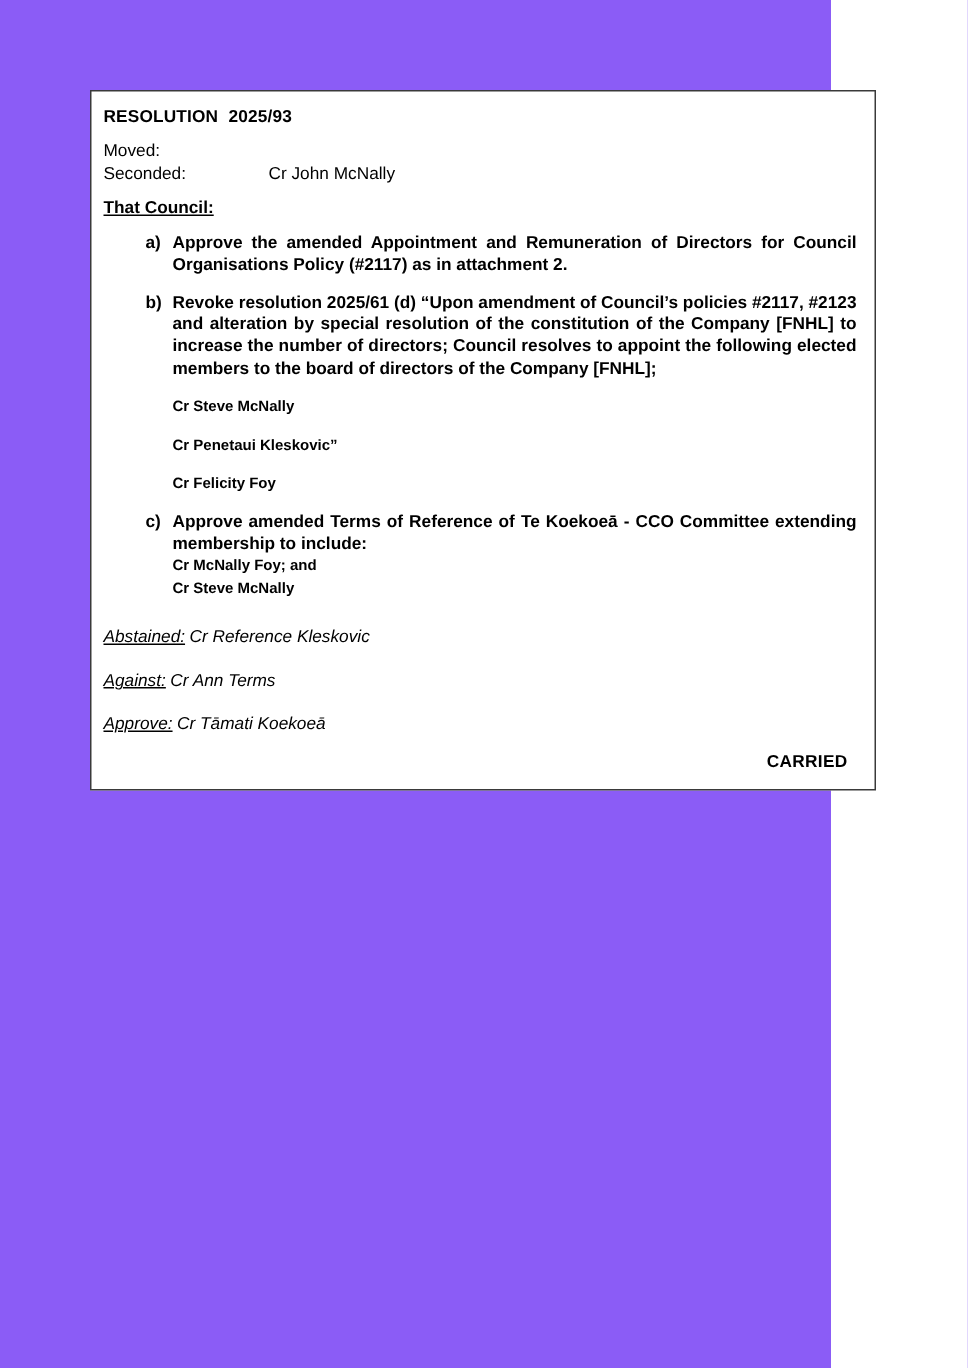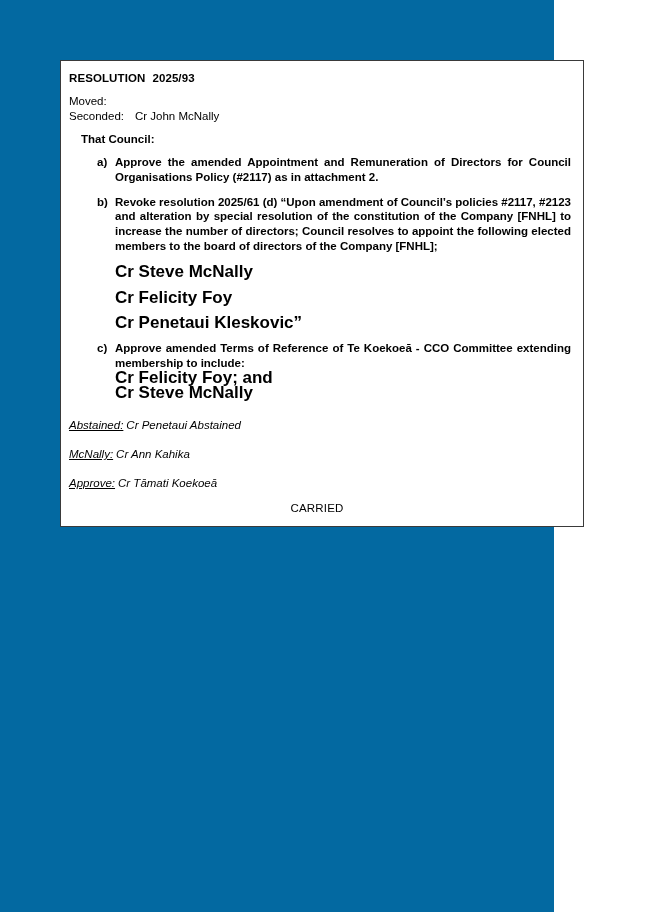--- a/index.html
+++ b/index.html
@@ -16,21 +16,21 @@
     color: #000000;
     overflow: hidden;
   }
 
   .page {
     position: absolute;
     left: 0;
     top: 0;
     width: 554px;
     height: 912px;
-    background: #0369a1;
+    background: #8b5cf6;
   }
 
   
   .resolution-box {
     position: absolute;
     left: 60px;
     top: 60px;
     width: 524px;
     border: 1px solid #3a3a3a;
     box-sizing: border-box;
@@ -50,34 +50,36 @@
   }
 
   .movers {
     margin: 0 0 9px 0;
     font-size: 11.5px;
     line-height: 14.5px;
   }
   .mover-row {
     display: flex;
     align-items: baseline;
+    gap: 44px;
   }
   .mover-label {
     width: 66px;
     flex: 0 0 66px;
   }
   .mover-value {
     flex: 1 1 auto;
   }
 
   .that-council {
     font-size: 11.5px;
     font-weight: bold;
-    margin: 0 0 9px 12px;
+    margin: 0 0 9px 0;
     line-height: 14px;
+    text-decoration: underline;
   }
 
   
   .clause-list {
     margin: 0;
     padding: 0;
     list-style: none;
   }
   .clause {
     position: relative;
@@ -96,21 +98,21 @@
     position: absolute;
     left: 28px;
     top: 0;
     font-weight: bold;
   }
   .clause-body {
     display: block;
   }
 
   .name-line {
-    font-size: 17px;
+    font-size: 10px;
     font-weight: bold;
     line-height: 14.8px;
     margin-top: 11px;
     text-align: left;
   }
   .name-line.tight {
     margin-top: 0;
   }
 
   
@@ -125,22 +127,22 @@
   }
   .vote-label {
     text-decoration: underline;
   }
   .vote-names {
     padding-left: 3px;
   }
 
   .carried {
     font-size: 11.5px;
-    font-weight: normal;
-    text-align: center;
+    font-weight: bold;
+    text-align: right;
     margin-top: -3px;
     padding-right: 6px;
     letter-spacing: 0.2px;
   }
 </style>
 </head>
 <body>
 
 <div class="page">
 
@@ -166,39 +168,39 @@
 
       <li class="clause">
         <span class="clause-marker">a)</span>
         <span class="clause-body">Approve the amended Appointment and Remuneration of Directors for Council Organisations Policy (#2117) as in attachment 2.</span>
       </li>
 
       <li class="clause">
         <span class="clause-marker">b)</span>
         <span class="clause-body">Revoke resolution 2025/61 (d) “Upon amendment of Council’s policies #2117, #2123 and alteration by special resolution of the constitution of the Company [FNHL] to increase the number of directors; Council resolves to appoint the following elected members to the board of directors of the Company [FNHL];</span>
         <div class="name-line">Cr Steve McNally</div>
+        <div class="name-line">Cr Penetaui Kleskovic”</div>
         <div class="name-line">Cr Felicity Foy</div>
-        <div class="name-line">Cr Penetaui Kleskovic”</div>
       </li>
 
       <li class="clause">
         <span class="clause-marker">c)</span>
         <span class="clause-body">Approve amended Terms of Reference of Te Koekoeā - CCO Committee extending membership to include:</span>
-        <div class="name-line tight">Cr Felicity Foy; and</div>
+        <div class="name-line tight">Cr McNally Foy; and</div>
         <div class="name-line tight">Cr Steve McNally</div>
       </li>
 
     </ul>
 
     <div class="vote-lines">
       <div class="vote-line">
-        <span class="vote-label">Abstained:</span><span class="vote-names">Cr Penetaui Abstained</span>
+        <span class="vote-label">Abstained:</span><span class="vote-names">Cr Reference Kleskovic</span>
       </div>
       <div class="vote-line">
-        <span class="vote-label">McNally:</span><span class="vote-names">Cr Ann Kahika</span>
+        <span class="vote-label">Against:</span><span class="vote-names">Cr Ann Terms</span>
       </div>
       <div class="vote-line">
         <span class="vote-label">Approve:</span><span class="vote-names">Cr Tāmati Koekoeā</span>
       </div>
     </div>
 
     <div class="carried">CARRIED</div>
 
   </div>
 

